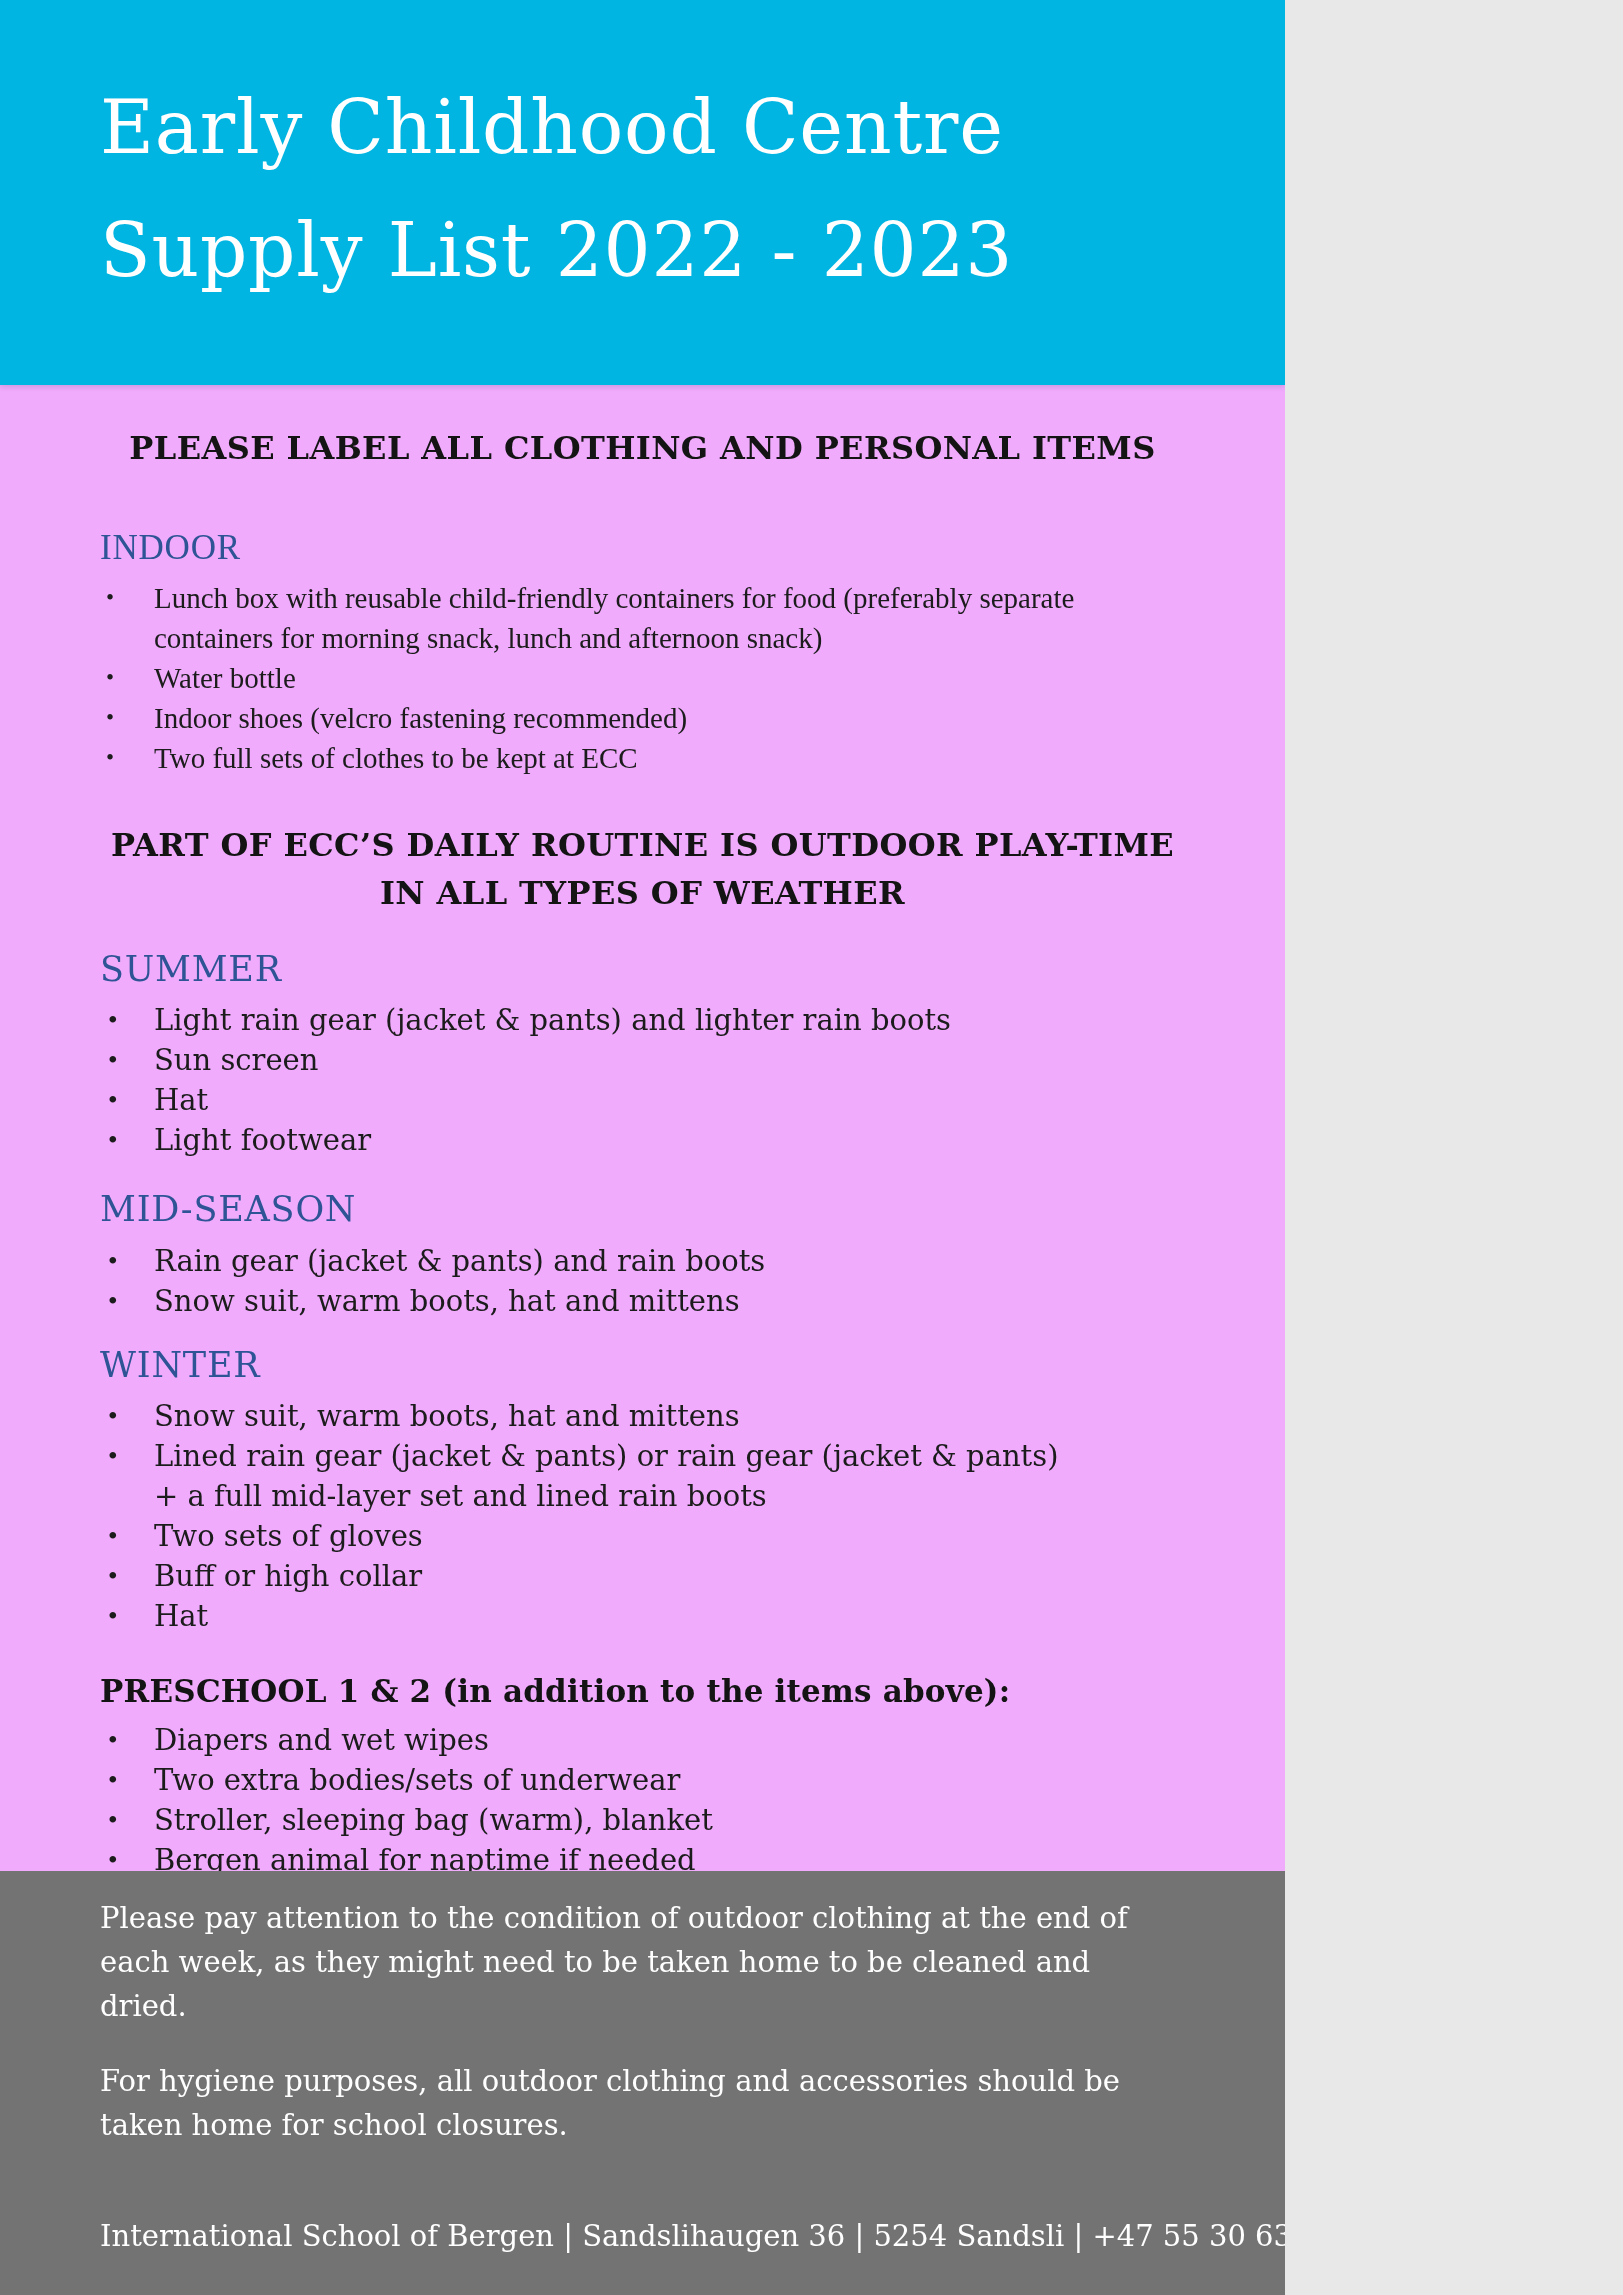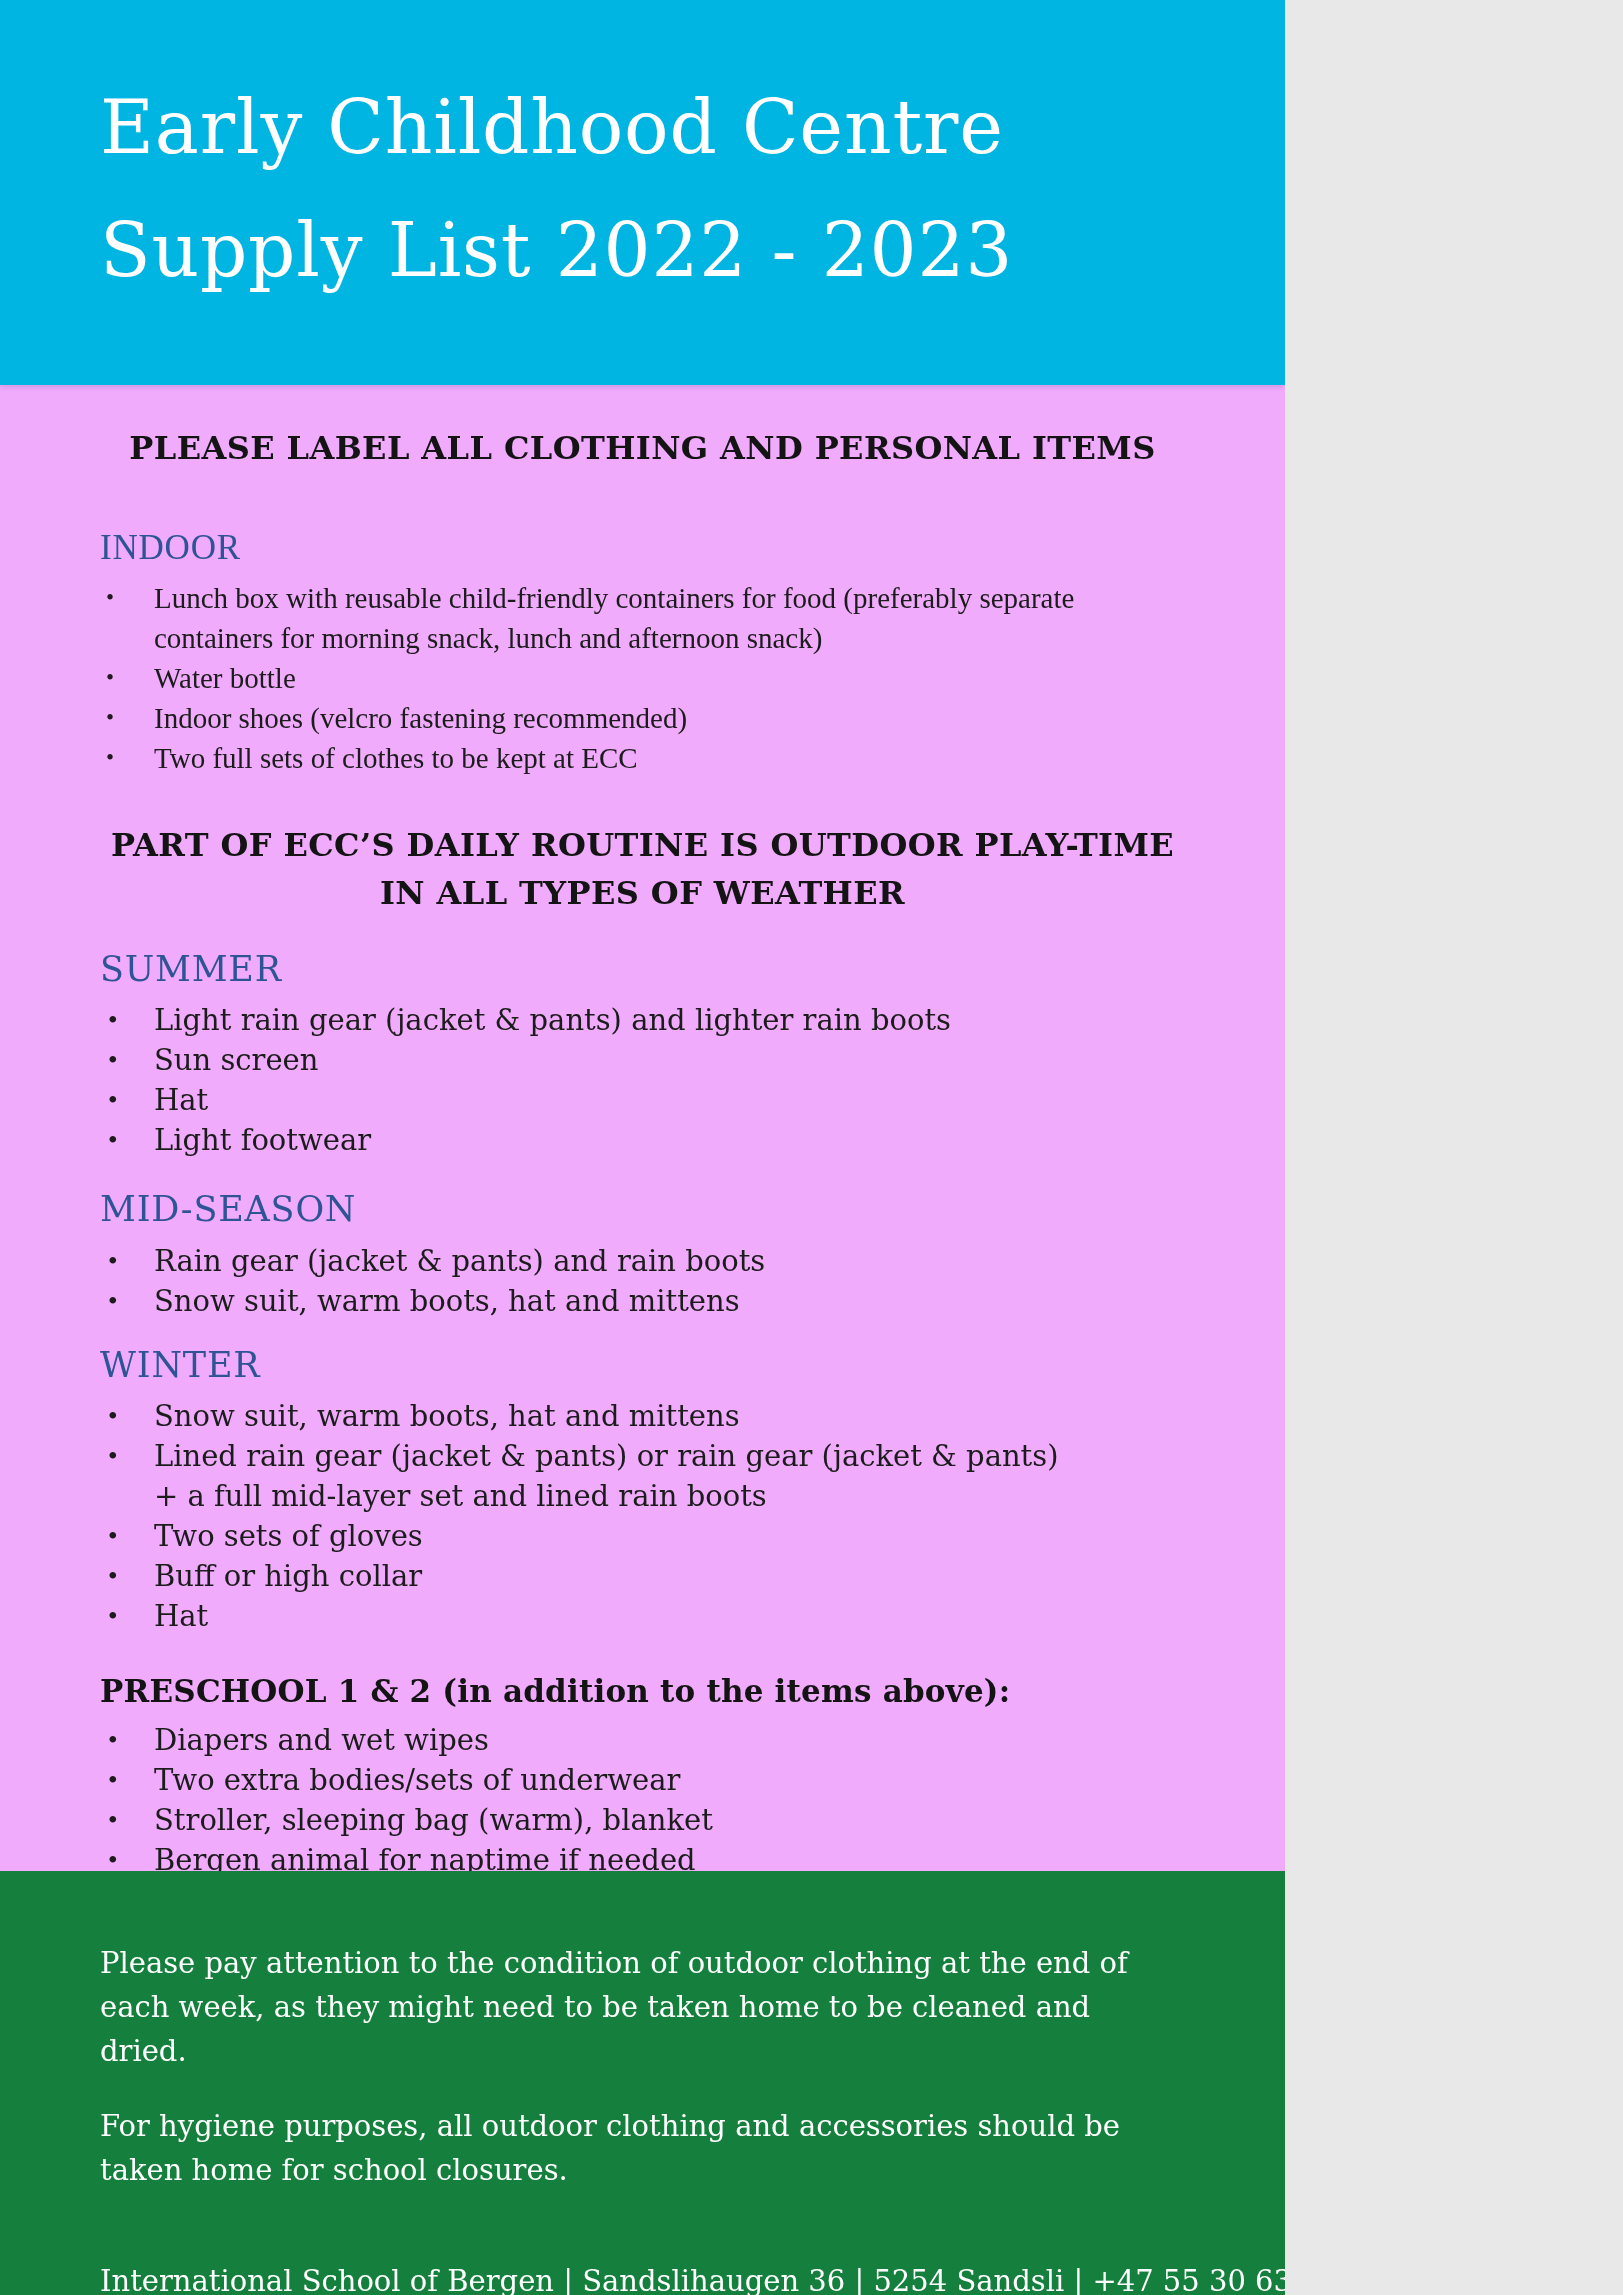--- a/index.html
+++ b/index.html
@@ -58,22 +58,22 @@
   .dot{
     flex:0 0 54px;padding-left:6.1px;box-sizing:border-box;
     font-size:23px;line-height:40px;color:#1c1c1c;
   }
   .item-text{
     flex:1 1 auto;font-size:29px;line-height:40px;color:#1c1c1c;
     white-space:pre-line;padding-right:7.7px;
   }
   
   .footer{
-    flex:0 0 424px;height:424px;background:#15803d;
-    padding:70px 100px 0 100px;box-sizing:border-box;
+    flex:0 0 424px;height:424px;background:#737373;
+    padding:25px 100px 0 100px;box-sizing:border-box;
     color:#ffffff;
   }
   .footer p{margin:0;font-size:29px;line-height:44px;font-weight:400;}
   .footer .note2{margin-top:31px;}
   .footer .contact{margin-top:67px;white-space:nowrap;}
 </style>
 </head>
 <body>
 
 <div class="page">

